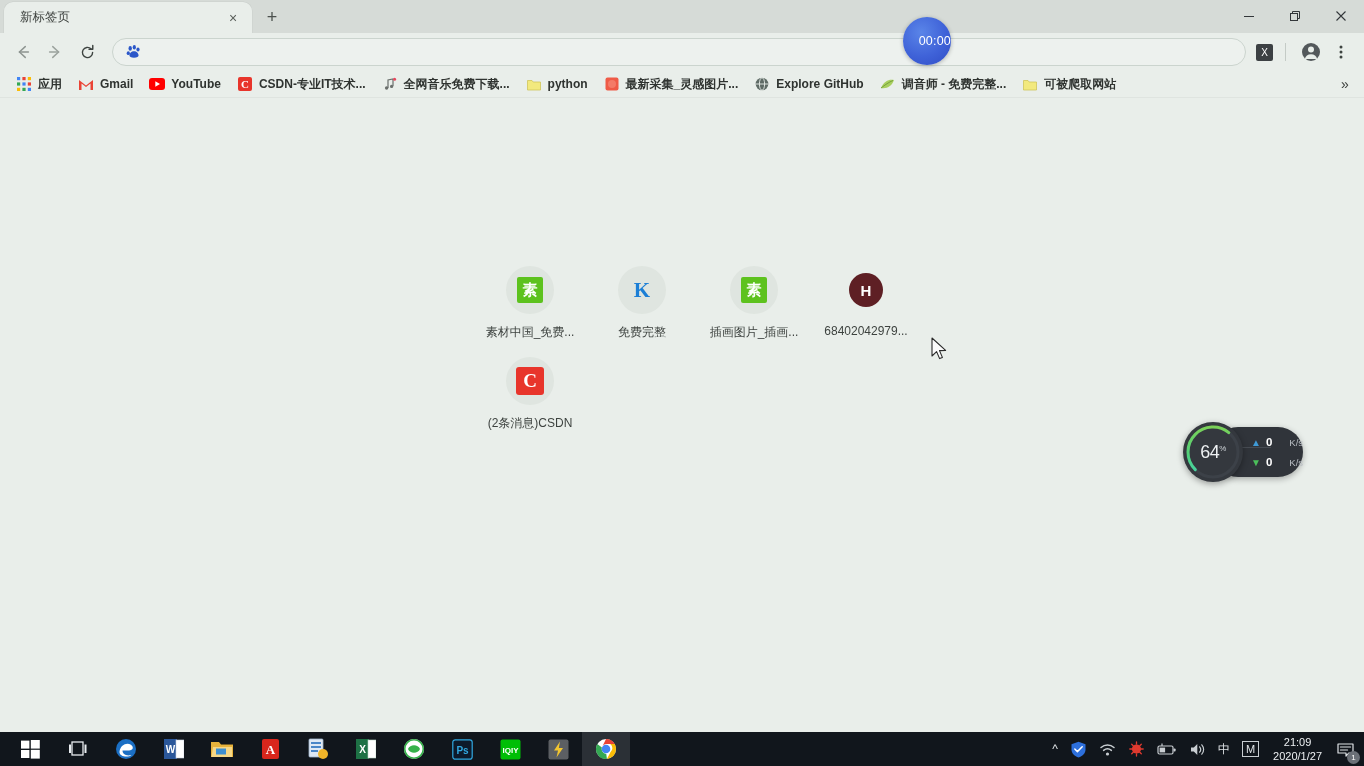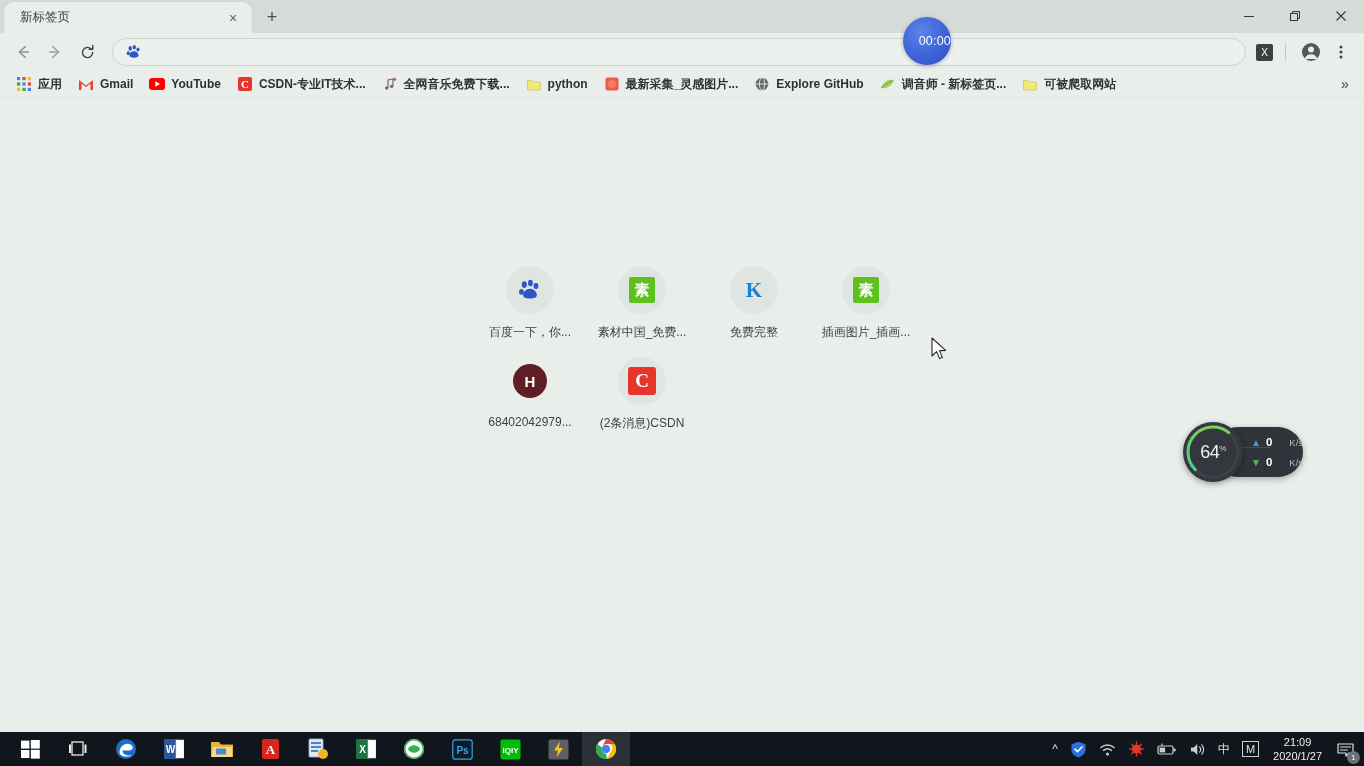--- a/index.html
+++ b/index.html
@@ -369,50 +369,38 @@
       <span class="bm-label">Explore GitHub</span>
     </div>
 
     <div class="bm">
       <span class="bm-ico">
         <svg width="15" height="13" viewBox="0 0 15 13">
           <path d="M1 10 C4 3 9 1 14 2 C12 8 7 11 1 10 Z" fill="#a8cf5e"></path>
           <path d="M1 10 C5 7 9 4 13 2.5" fill="none" stroke="#6f9b38" stroke-width="0.9"></path>
         </svg>
       </span>
-      <span class="bm-label">调音师 - 新标签页...</span>
+      <span class="bm-label">调音师 - 免费完整...</span>
     </div>
 
     <div class="bm">
       <span class="bm-ico">
         <svg width="14" height="13" viewBox="0 0 14 13">
           <path d="M0.5 2.5 H5 L6.2 4 H13.5 V12 H0.5 Z" fill="#f2e97e" stroke="#cfc55a" stroke-width="0.8"></path>
         </svg>
       </span>
       <span class="bm-label">可被爬取网站</span>
     </div>
 
     <div class="bm-overflow">»</div>
   </div>
 
   <div class="ntp">
     <div class="tiles">
 
-      <div class="tile">
-        <div class="tile-ico">
-          <svg width="24" height="24" viewBox="0 0 16 16">
-            <ellipse cx="4.2" cy="4.4" rx="1.7" ry="2.3" fill="#2b57c9"></ellipse>
-            <ellipse cx="8.3" cy="3.3" rx="1.6" ry="2.2" fill="#2b57c9"></ellipse>
-            <ellipse cx="12.0" cy="5.4" rx="1.6" ry="2.0" fill="#2b57c9"></ellipse>
-            <ellipse cx="2.3" cy="9.2" rx="1.6" ry="1.9" fill="#2b57c9"></ellipse>
-            <path d="M8 7.2 c2.6 0 4.6 2.2 4.6 4.1 c0 1.6 -1.6 2.4 -4.6 2.4 c-3 0 -4.6 -0.8 -4.6 -2.4 c0 -1.9 2 -4.1 4.6 -4.1 z" fill="#2b57c9"></path>
-          </svg>
-        </div>
-        <div class="tile-label">百度一下，你...</div>
-      </div>
 
 
       <div class="tile">
         <div class="tile-ico">
           <span class="g-sucai">素</span>
         </div>
         <div class="tile-label">素材中国_免费...</div>
       </div>
 
       <div class="tile">

